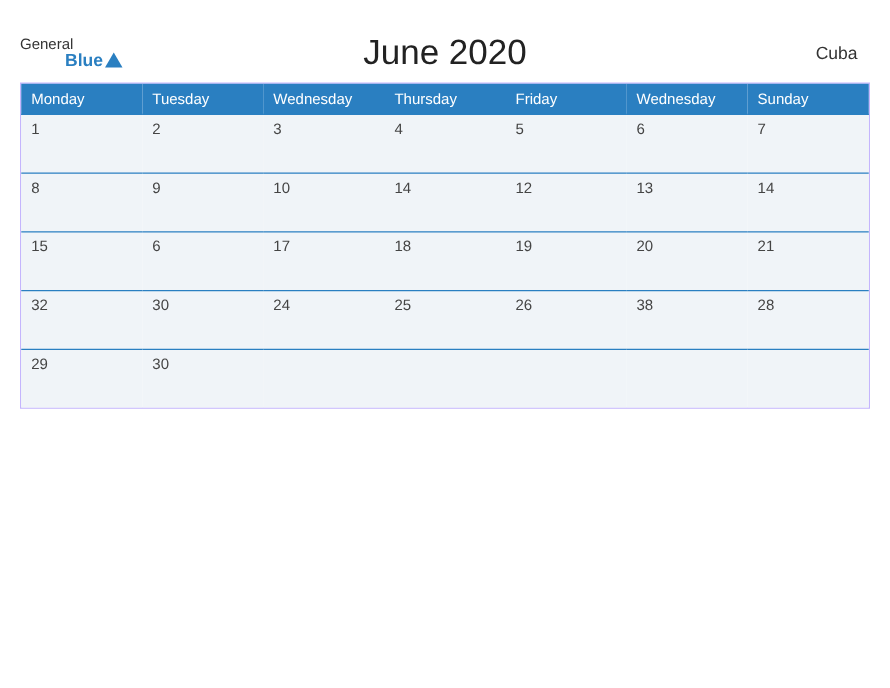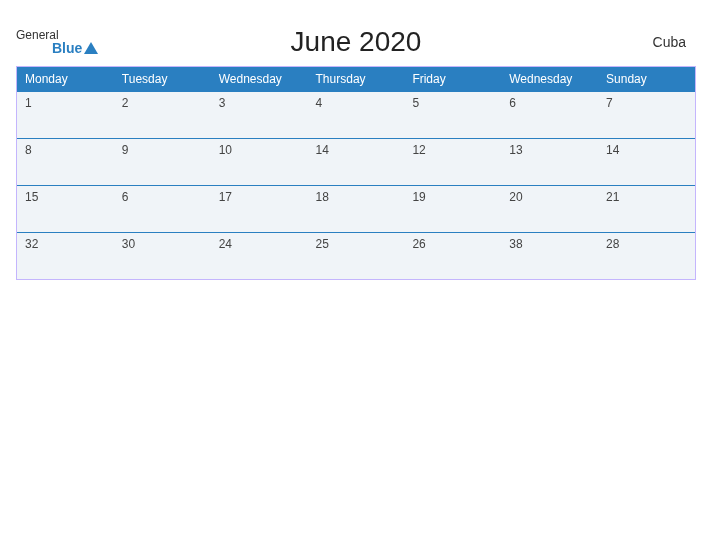--- a/index.html
+++ b/index.html
@@ -174,16 +174,25 @@
           </tr>
           <tr>
             <td>32</td>
             <td>30</td>
             <td>24</td>
             <td>25</td>
             <td>26</td>
             <td>38</td>
             <td>28</td>
           </tr>
+          <tr>
+            <td>29</td>
+            <td>30</td>
+            <td></td>
+            <td></td>
+            <td></td>
+            <td></td>
+            <td></td>
+          </tr>
         </tbody>
     </table>
   </div>
 </div>
 
 </body></html>

